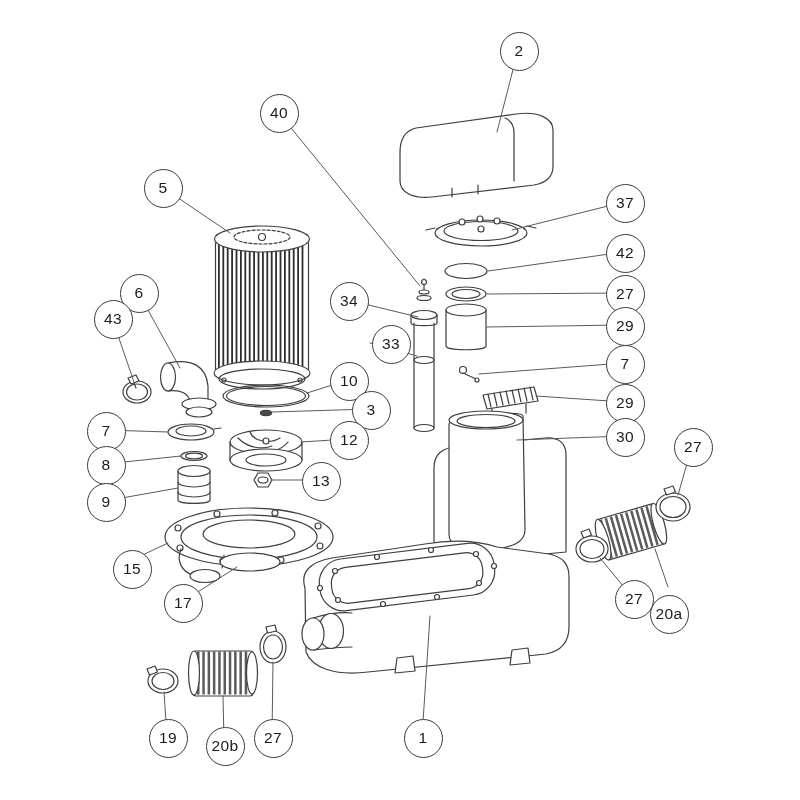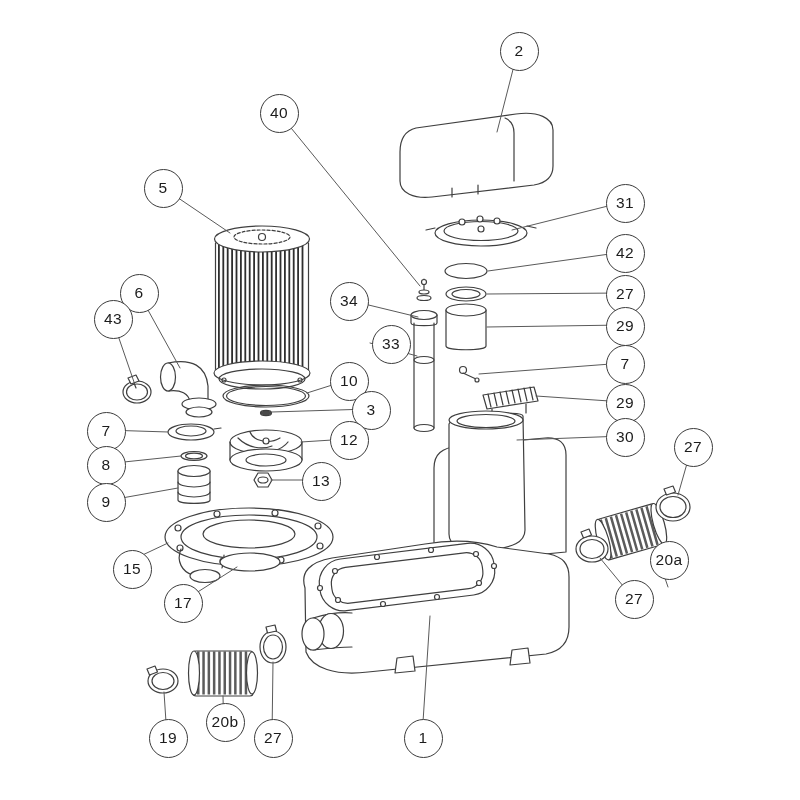--- a/index.html
+++ b/index.html
@@ -249,41 +249,41 @@
       <line x1="167" y1="737" x2="164" y2="692"></line>
       <line x1="224" y1="739" x2="223" y2="696"></line>
       <line x1="272" y1="737" x2="273" y2="662"></line>
       <line x1="422" y1="737" x2="430" y2="616"></line>
     </g>
   </svg>
 
   <div class="balloon" style="left:518px; top:50px">2</div>
   <div class="balloon" style="left:278px; top:112px">40</div>
   <div class="balloon" style="left:162px; top:187px">5</div>
-  <div class="balloon" style="left:624px; top:202px">31</div>
+  <div class="balloon" style="left:624px; top:202px">37</div>
   <div class="balloon" style="left:624px; top:252px">42</div>
   <div class="balloon" style="left:624px; top:293px">27</div>
   <div class="balloon" style="left:624px; top:325px">29</div>
   <div class="balloon" style="left:624px; top:363px">7</div>
   <div class="balloon" style="left:624px; top:402px">29</div>
   <div class="balloon" style="left:624px; top:436px">30</div>
   <div class="balloon" style="left:138px; top:292px">6</div>
   <div class="balloon" style="left:112px; top:318px">43</div>
   <div class="balloon" style="left:348px; top:300px">34</div>
   <div class="balloon" style="left:390px; top:343px">33</div>
   <div class="balloon" style="left:348px; top:380px">10</div>
   <div class="balloon" style="left:370px; top:409px">3</div>
   <div class="balloon" style="left:348px; top:439px">12</div>
   <div class="balloon" style="left:320px; top:480px">13</div>
   <div class="balloon" style="left:105px; top:430px">7</div>
   <div class="balloon" style="left:105px; top:464px">8</div>
   <div class="balloon" style="left:105px; top:501px">9</div>
   <div class="balloon" style="left:131px; top:568px">15</div>
   <div class="balloon" style="left:182px; top:602px">17</div>
   <div class="balloon" style="left:692px; top:446px">27</div>
-  <div class="balloon" style="left:668px; top:559px">20a</div>
+  <div class="balloon" style="left:668px; top:613px">20a</div>
   <div class="balloon" style="left:633px; top:598px">27</div>
   <div class="balloon" style="left:167px; top:737px">19</div>
-  <div class="balloon" style="left:224px; top:721px">20b</div>
+  <div class="balloon" style="left:224px; top:745px">20b</div>
   <div class="balloon" style="left:272px; top:737px">27</div>
   <div class="balloon" style="left:422px; top:737px">1</div>
 
 </div>
 
 </body></html>

